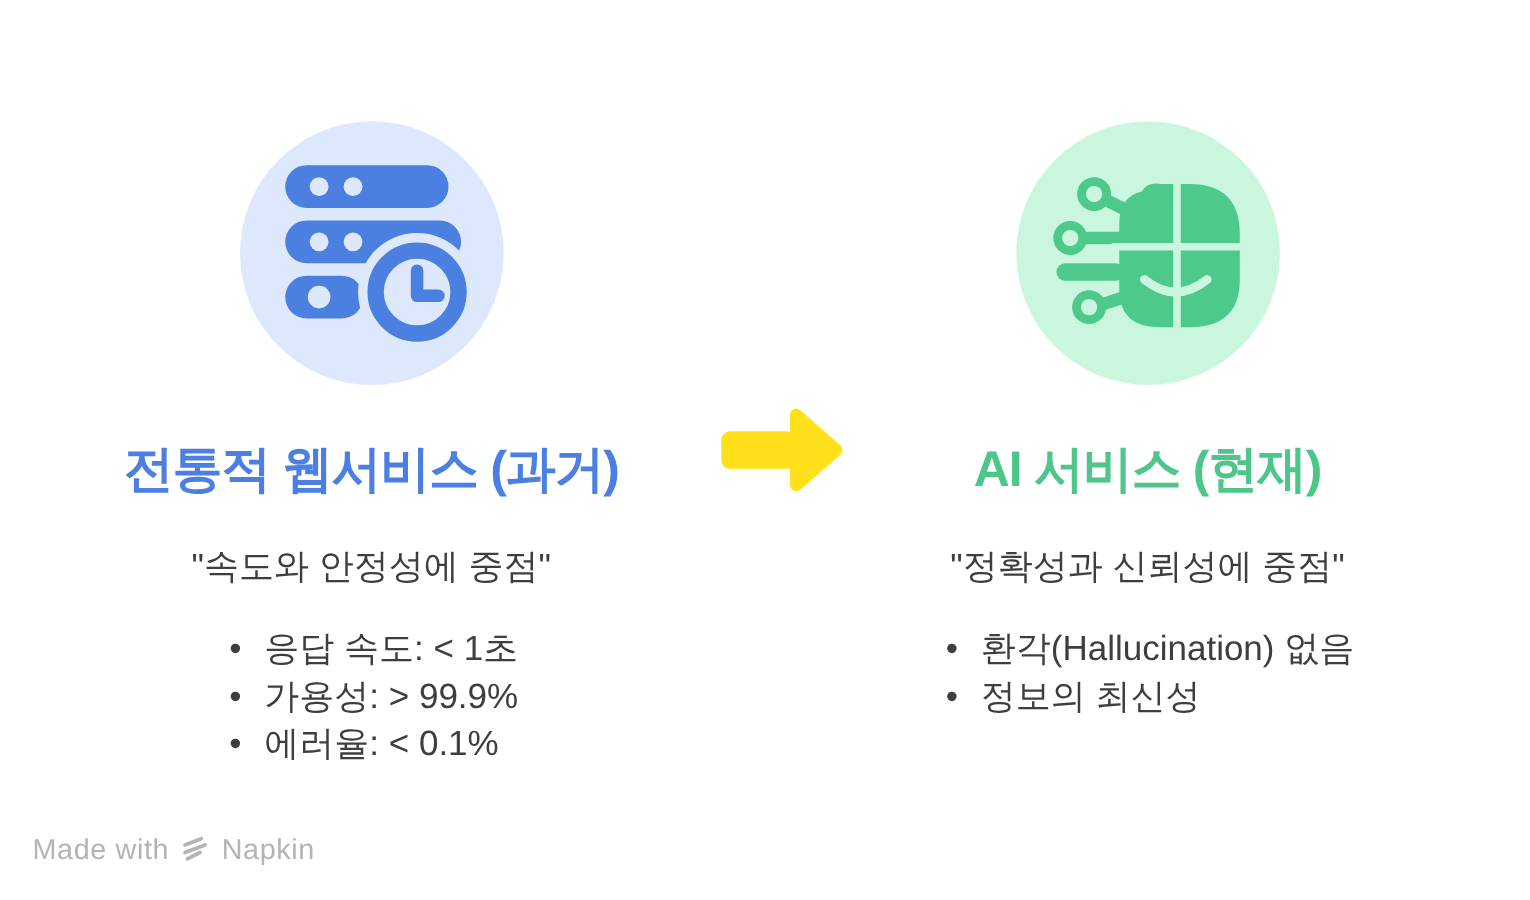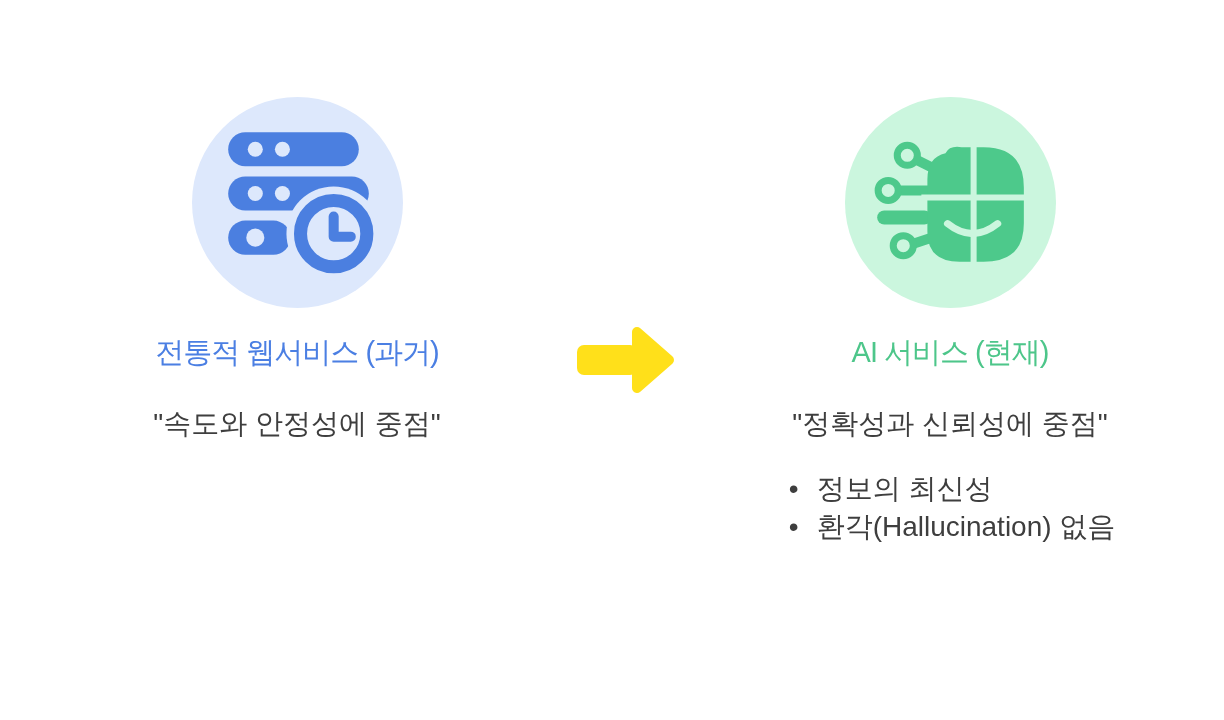--- a/index.html
+++ b/index.html
@@ -1,36 +1,36 @@
 <!DOCTYPE html>
 <html><head>
 <meta charset="utf-8">
 <style>
   html,body{margin:0;padding:0;background:#ffffff;}
   body{font-family:"Liberation Sans","DejaVu Sans",sans-serif;}
   .canvas{position:relative;width:1224px;height:720px;background:var(--page-bg,#fff);overflow:hidden;}
 
   .column{position:absolute;top:97px;width:500px;text-align:center;}
   .col-left{left:47px;}
-  .col-right{left:700px;}
+  .col-right{left:668px;}
 
   .icon-circle{width:211px;height:211px;border-radius:50%;margin:0 auto;
     display:flex;align-items:center;justify-content:center;}
   .col-left .icon-circle{background:var(--blue-bg);}
   .col-right .icon-circle{background:var(--green-bg);}
 
   .ic-blue{fill:var(--blue-icon);}
   .ic-blue-bg{fill:var(--blue-bg);}
   .st-blue{stroke:var(--blue-icon);}
   .ic-green{fill:var(--green-icon);}
   .ic-green-bg{fill:var(--green-bg);}
   .st-green{stroke:var(--green-icon);}
   .st-green-bg{stroke:var(--green-bg);}
 
-  .title{margin:29px 0 0 0;font-size:29px;line-height:1.1;font-weight:normal;letter-spacing:-1px;}
+  .title{margin:46px 0 0 0;font-size:40px;line-height:1.1;font-weight:bold;letter-spacing:-1px;}
   .col-left .title{color:var(--blue);}
   .col-right .title{color:var(--green);}
 
   .subtitle{margin:38px 0 0 0;font-size:28px;line-height:1.2;font-weight:500;color:var(--text);}
 
   .feature-list{margin:30px 0 0 0;padding:0;list-style:none;display:inline-block;
     text-align:left;font-size:28px;line-height:38px;color:var(--text);font-weight:500;}
   .feature-list li{position:relative;padding-left:32px;}
   .feature-list li::before{content:"\2022";position:absolute;left:4px;color:var(--text);}
 
@@ -59,20 +59,21 @@
         <circle class="ic-blue-bg" cx="63" cy="96" r="7.5"></circle>
         <circle class="ic-blue-bg" cx="90" cy="96" r="7.5"></circle>
         <circle class="ic-blue-bg" cx="63" cy="140" r="9"></circle>
         <circle class="ic-blue-bg" cx="141" cy="136" r="47"></circle>
         <circle class="st-blue" cx="141" cy="136" r="33" fill="none" stroke-width="13"></circle>
         <path class="st-blue" d="M141 119 L141 139 L158 139" fill="none" stroke-width="10" stroke-linecap="round" stroke-linejoin="round"></path>
       </svg>
     </div>
     <h2 class="title">전통적 웹서비스 (과거)</h2>
     <p class="subtitle">"속도와 안정성에 중점"</p>
+    <ul class="feature-list"><li>응답 속도: &lt; 1초</li><li>가용성: &gt; 99.9%</li><li>에러율: &lt; 0.1%</li></ul>
   </div>
 
   <svg class="arrow" viewBox="0 0 100 70">
     <rect class="fill" x="2" y="19" width="60" height="30" rx="7"></rect>
     <path class="fill stroke" d="M62 6 L94 34 L62 62 Z" stroke-width="10" stroke-linejoin="round"></path>
   </svg>
 
   <div class="column col-right">
     <div class="icon-circle">
       <svg width="211" height="211" viewBox="0 0 210 210">
@@ -84,17 +85,26 @@
         <path class="st-green-bg" d="M128 44 L128 170" stroke-width="6"></path>
         <path class="st-green-bg" d="M76 100 L184 100" stroke-width="6"></path>
         <path class="st-green-bg" d="M102 126 Q127 146 152 126" fill="none" stroke-width="7" stroke-linecap="round"></path>
         <circle class="st-green ic-green-bg" cx="62" cy="58" r="10" stroke-width="7"></circle>
         <circle class="st-green ic-green-bg" cx="43" cy="93" r="10" stroke-width="7"></circle>
         <circle class="st-green ic-green-bg" cx="58" cy="148" r="10" stroke-width="7"></circle>
       </svg>
     </div>
     <h2 class="title">AI 서비스 (현재)</h2>
     <p class="subtitle">"정확성과 신뢰성에 중점"</p>
-    <ul class="feature-list"><li>정보의 최신성</li><li>환각(Hallucination) 없음</li></ul>
+    <ul class="feature-list"><li>환각(Hallucination) 없음</li><li>정보의 최신성</li></ul>
   </div>
 
+  <div class="footer">
+    <span>Made with</span>
+    <svg class="napkin-logo" width="24" height="24" viewBox="0 0 24 24">
+      <path d="M4 8 L17 3"></path>
+      <path d="M4 14 L20 8"></path>
+      <path d="M6 19 L16 14"></path>
+    </svg>
+    <span>Napkin</span>
+  </div>
 
 </div>
 
 </body></html>

